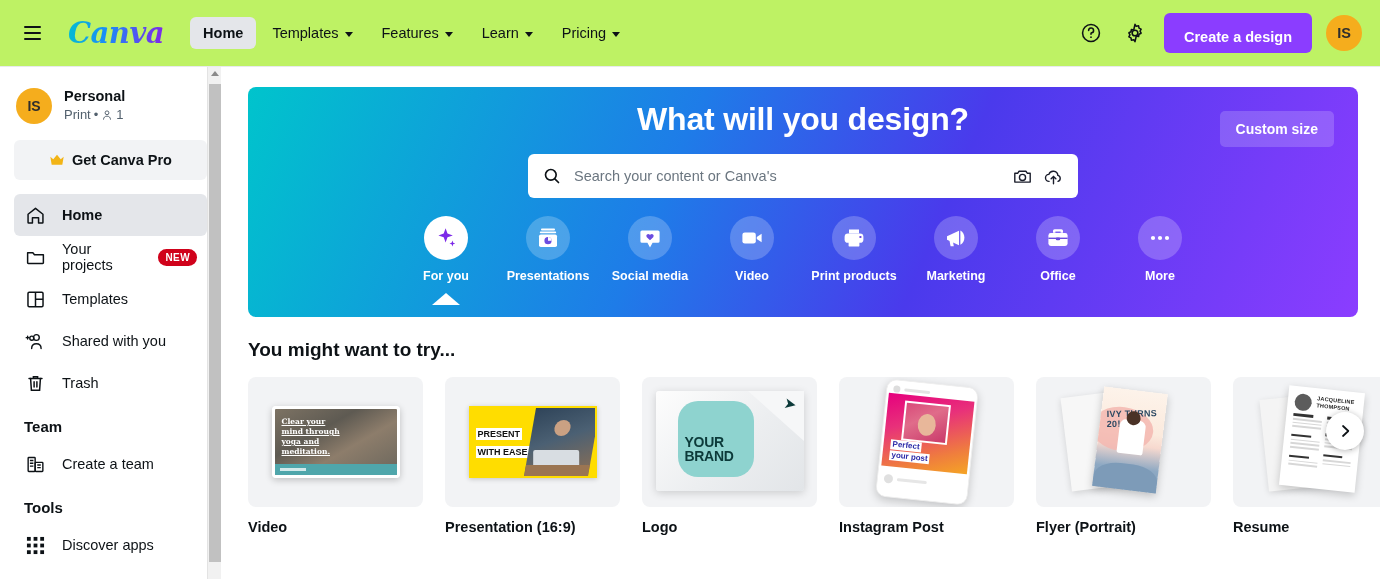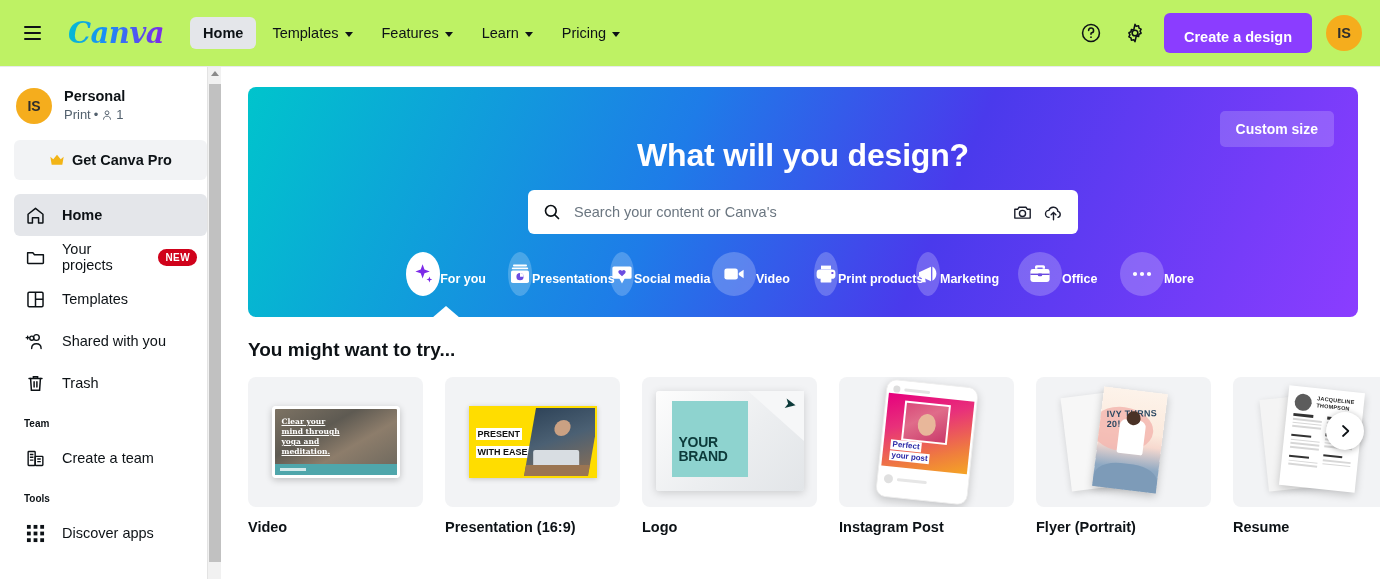--- a/index.html
+++ b/index.html
@@ -99,21 +99,21 @@
     font-size: 14.5px; color: #0d1216; position: relative;
   }
   .sideitem.active { background: #e4e6ea; font-weight: 700; }
   .sideicon { width: 22px; height: 22px; display:flex; align-items:center; justify-content:center; flex:none; }
   .badge-new {
     margin-left: auto; background: #d0021b; color: #fff;
     font-size: 10px; font-weight: 700; letter-spacing: .4px;
     padding: 3px 7px; border-radius: 9px;
   }
   .section-label {
-    font-size: 10px; font-weight: 700; color: #0d1216;
+    font-size: 15px; font-weight: 700; color: #0d1216;
     padding: 14px 24px 4px 24px;
   }
 
   
   .side-scroll {
     position: absolute; top: 0; right: 0; width: 14px; height: 512px;
     background: #f1f1f1; border-left: 1px solid #e3e3e3;
   }
   .side-scroll .arrow-up {
     width: 0; height: 0; margin: 4px auto 0 auto;
@@ -136,36 +136,36 @@
   .custom-size {
     position: absolute; top: 24px; right: 24px;
     background: rgba(255,255,255,0.18); color: #fff;
     font-size: 14px; font-weight: 700;
     padding: 10px 16px; border-radius: 5px; cursor: pointer;
     border: none; white-space: nowrap;
     font-family: "Liberation Sans", sans-serif;
   }
   .banner-title {
     text-align: center; color: #fff; font-size: 32px; font-weight: 700;
-    padding-top: 34px; letter-spacing: -0.2px; margin-top: 16px;
+    padding-top: 14px; letter-spacing: -0.2px;
   }
   .search-wrap { display: flex; justify-content: center; margin-top: 16px; }
   .searchbox {
     width: 550px; height: 44px; background: #fff; border-radius: 6px;
     display: flex; align-items: center; padding: 8px 14px; gap: 12px;
   }
   .search-input {
     flex: 1; border: none; outline: none; font-size: 14.5px;
     color: #0d1216; font-family: "Liberation Sans", sans-serif; background: transparent;
   }
   .search-input::placeholder { color: #6b7680; }
   .search-actions { display: flex; align-items: center; gap: 10px; }
 
   .cats { display: flex; justify-content: center; gap: 22px; margin-top: 18px; }
-  .cat { width: 80px; display: flex; flex-direction: row; align-items: center; cursor: pointer; position: relative; }
+  .cat { width: 80px; display: flex; flex-direction: column; align-items: center; cursor: pointer; position: relative; }
   .cat-circle {
     width: 44px; height: 44px; border-radius: 50%;
     background: rgba(255,255,255,0.22);
     display: flex; align-items: center; justify-content: center;
   }
   .cat.active .cat-circle { background: #fff; }
   .cat-label { margin-top: 9px; color: #fff; font-size: 12.5px; font-weight: 700; white-space: nowrap; }
   .cat-arrow {
     position: absolute; bottom: -22px; left: 50%; transform: translateX(-50%);
     width: 0; height: 0; border-left: 14px solid transparent;
@@ -228,22 +228,23 @@
   .pres-right .desk { position: absolute; bottom: 0; left: 0; right: 0; height: 11px; background: #9b7552; }
 
   .logo-art { width: 148px; height: 110px; position: relative; }
   .logo-art .env {
     position: absolute; inset: 4px 0 6px 0;
     background: linear-gradient(135deg,#fdfdfd 0%, #eceef0 55%, #e2e5e8 100%);
     border-radius: 3px; box-shadow: 0 2px 8px rgba(0,0,0,.16);
   }
   .logo-art .flapr { position: absolute; right: 0; top: 4px; width: 0; height: 0; border-top: 50px solid #f6f7f8; border-left: 56px solid transparent; }
   .logo-art .sq {
-    position: absolute; left: 16px; top: 14px; width: 76px; height: 76px;
+    position: absolute; left: 22px; top: 14px; width: 76px; height: 76px;
     background: #8ed3cf;
+    border-radius: 20px;
   }
   .logo-art .sq .t {
     position: absolute; left: 7px; bottom: 14px; color: #0c3a3a;
     font-size: 14px; font-weight: 700; line-height: 14px; letter-spacing: -.3px;
   }
   .logo-art .plane { position: absolute; right: 7px; top: 8px; color: #0c3a3a; font-size: 15px; transform: rotate(12deg); }
 
   .insta-art { width: 92px; height: 118px; position: relative; }
   .insta-art .phone {
     position: absolute; inset: 0; background: #fff; border-radius: 10px;

